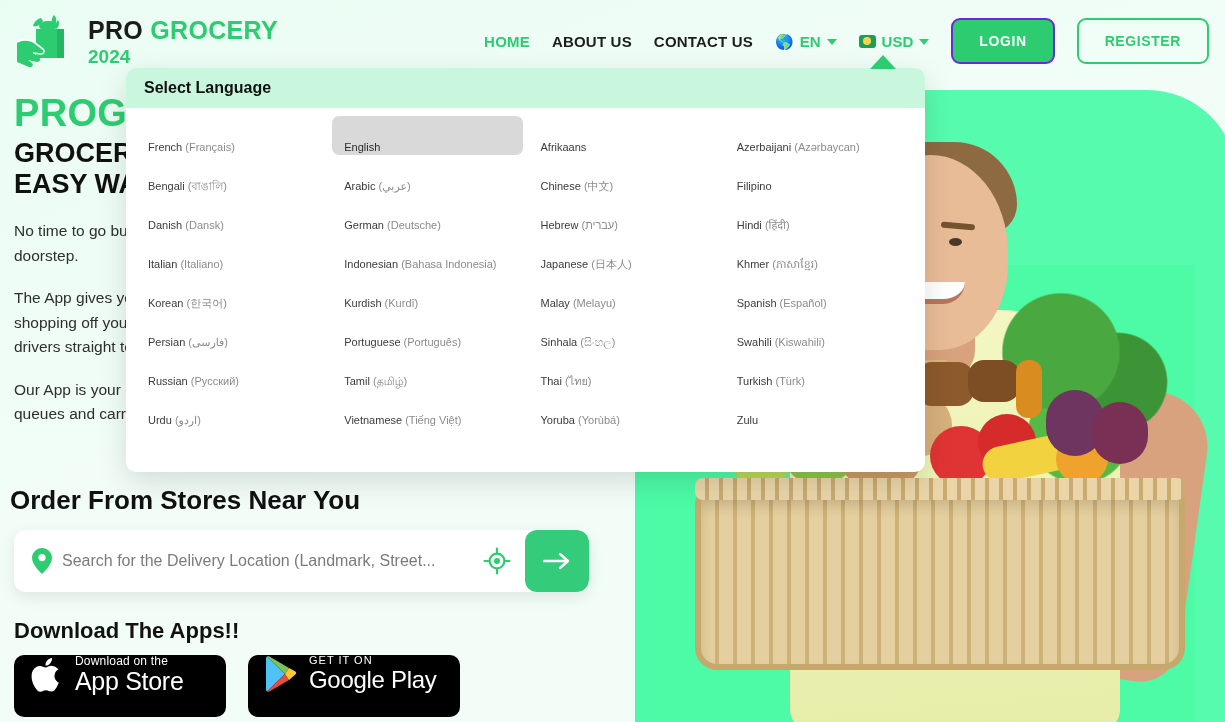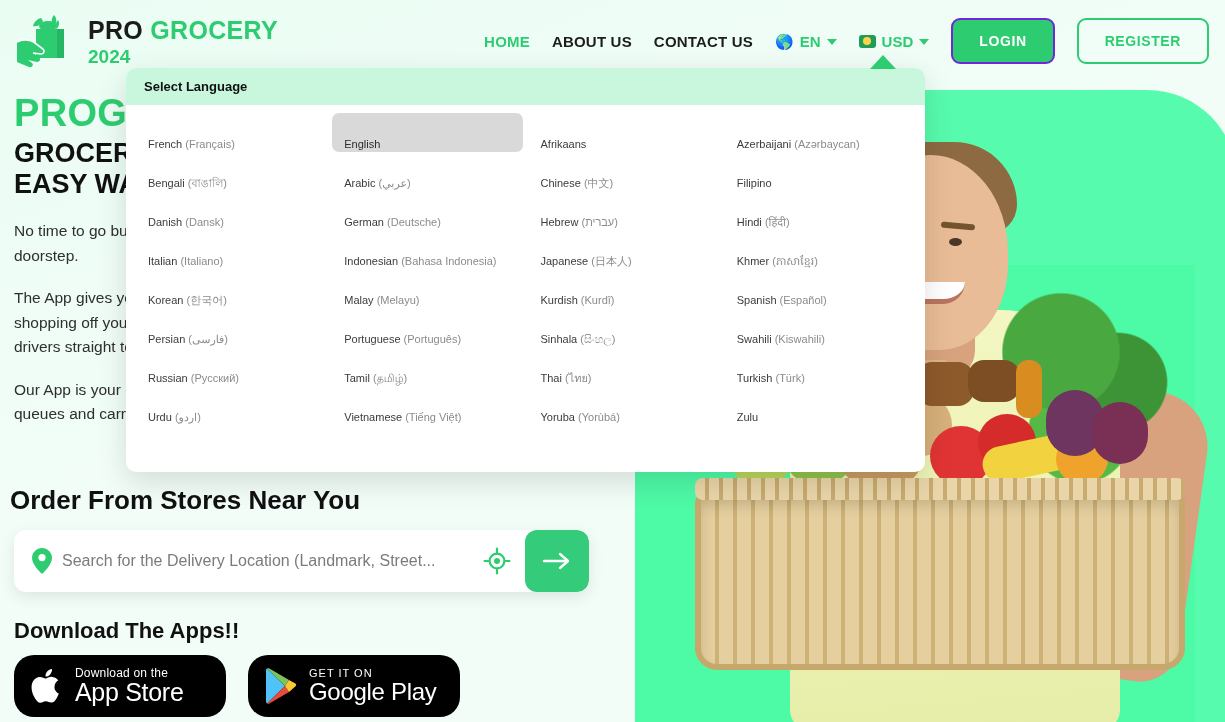--- a/index.html
+++ b/index.html
@@ -183,21 +183,21 @@
     background: #fff;
     border-radius: 10px;
     box-shadow: 0 10px 30px rgba(0,0,0,.13);
     z-index: 25;
     overflow: hidden;
     display: flex; flex-direction: column;
   }
   #lang-dropdown-title {
     background: #c9f7de;
     color: #111;
-    font-size: 13px; font-weight: 700;
+    font-size: 16px; font-weight: 700;
     padding: 11px 18px;
   }
   #lang-grid {
     flex: 1;
     display: grid;
     grid-template-columns: repeat(4, 1fr);
     grid-auto-rows: 39px;
     align-content: start;
     padding: 8px 10px 10px 10px;
     column-gap: 6px;
@@ -272,23 +272,23 @@
   #download-heading {
     position: absolute; left: 14px; top: 618px;
     font-size: 22px; font-weight: 900; color: #111; z-index: 5;
   }
   #store-badges {
     position: absolute; left: 14px; top: 655px;
     display: flex; gap: 22px; z-index: 6;
   }
   .store-badge {
     background: #000; color: #fff;
-    border-radius: 20px;
+    border-radius: 10px;
     height: 62px; width: 212px;
-    display: flex; align-items: center; gap: 11px;
+    display: flex; gap: 11px;
     padding: 0 16px; cursor: pointer;
   }
   .badge-text { line-height: 1.05; }
   .badge-small { font-size: 12px; font-weight: 400; letter-spacing: .2px; }
   .badge-big { font-size: 25px; font-weight: 500; letter-spacing: -.3px; }
   #google-badge .badge-small { font-size: 11px; letter-spacing: 1px; }
   #google-badge .badge-big { font-size: 24px; }
 </style>
 </head>
 <body>
@@ -399,22 +399,22 @@
       </div>
       <div class="lang-item"><span>Danish</span>&nbsp;<span class="native">(Dansk)</span></div>
       <div class="lang-item"><span>German</span>&nbsp;<span class="native">(Deutsche)</span></div>
       <div class="lang-item"><span>Hebrew</span>&nbsp;<span class="native">(עברית)</span></div>
       <div class="lang-item"><span>Hindi</span>&nbsp;<span class="native">(हिंदी)</span></div>
       <div class="lang-item"><span>Italian</span>&nbsp;<span class="native">(Italiano)</span></div>
       <div class="lang-item"><span>Indonesian</span>&nbsp;<span class="native">(Bahasa Indonesia)</span></div>
       <div class="lang-item"><span>Japanese</span>&nbsp;<span class="native">(日本人)</span></div>
       <div class="lang-item"><span>Khmer</span>&nbsp;<span class="native">(ភាសាខ្មែរ)</span></div>
       <div class="lang-item"><span>Korean</span>&nbsp;<span class="native">(한국어)</span></div>
+      <div class="lang-item"><span>Kurdish</span>&nbsp;<span class="native">(Kurdî)</span></div>
       <div class="lang-item"><span>Malay</span>&nbsp;<span class="native">(Melayu)</span></div>
-      <div class="lang-item"><span>Kurdish</span>&nbsp;<span class="native">(Kurdî)</span></div>
       <div class="lang-item"><span>Spanish</span>&nbsp;<span class="native">(Español)</span></div>
       <div class="lang-item"><span>Persian</span>&nbsp;<span class="native">(فارسی)</span></div>
       <div class="lang-item"><span>Portuguese</span>&nbsp;<span class="native">(Português)</span></div>
       <div class="lang-item"><span>Sinhala</span>&nbsp;<span class="native">(සිංහල)</span></div>
       <div class="lang-item"><span>Swahili</span>&nbsp;<span class="native">(Kiswahili)</span></div>
       <div class="lang-item"><span>Russian</span>&nbsp;<span class="native">(Русский)</span></div>
       <div class="lang-item"><span>Tamil</span>&nbsp;<span class="native">(தமிழ்)</span></div>
       <div class="lang-item"><span>Thai</span>&nbsp;<span class="native">(ไทย)</span></div>
       <div class="lang-item"><span>Turkish</span>&nbsp;<span class="native">(Türk)</span></div>
       <div class="lang-item"><span>Urdu</span>&nbsp;<span class="native">(اردو)</span></div>

